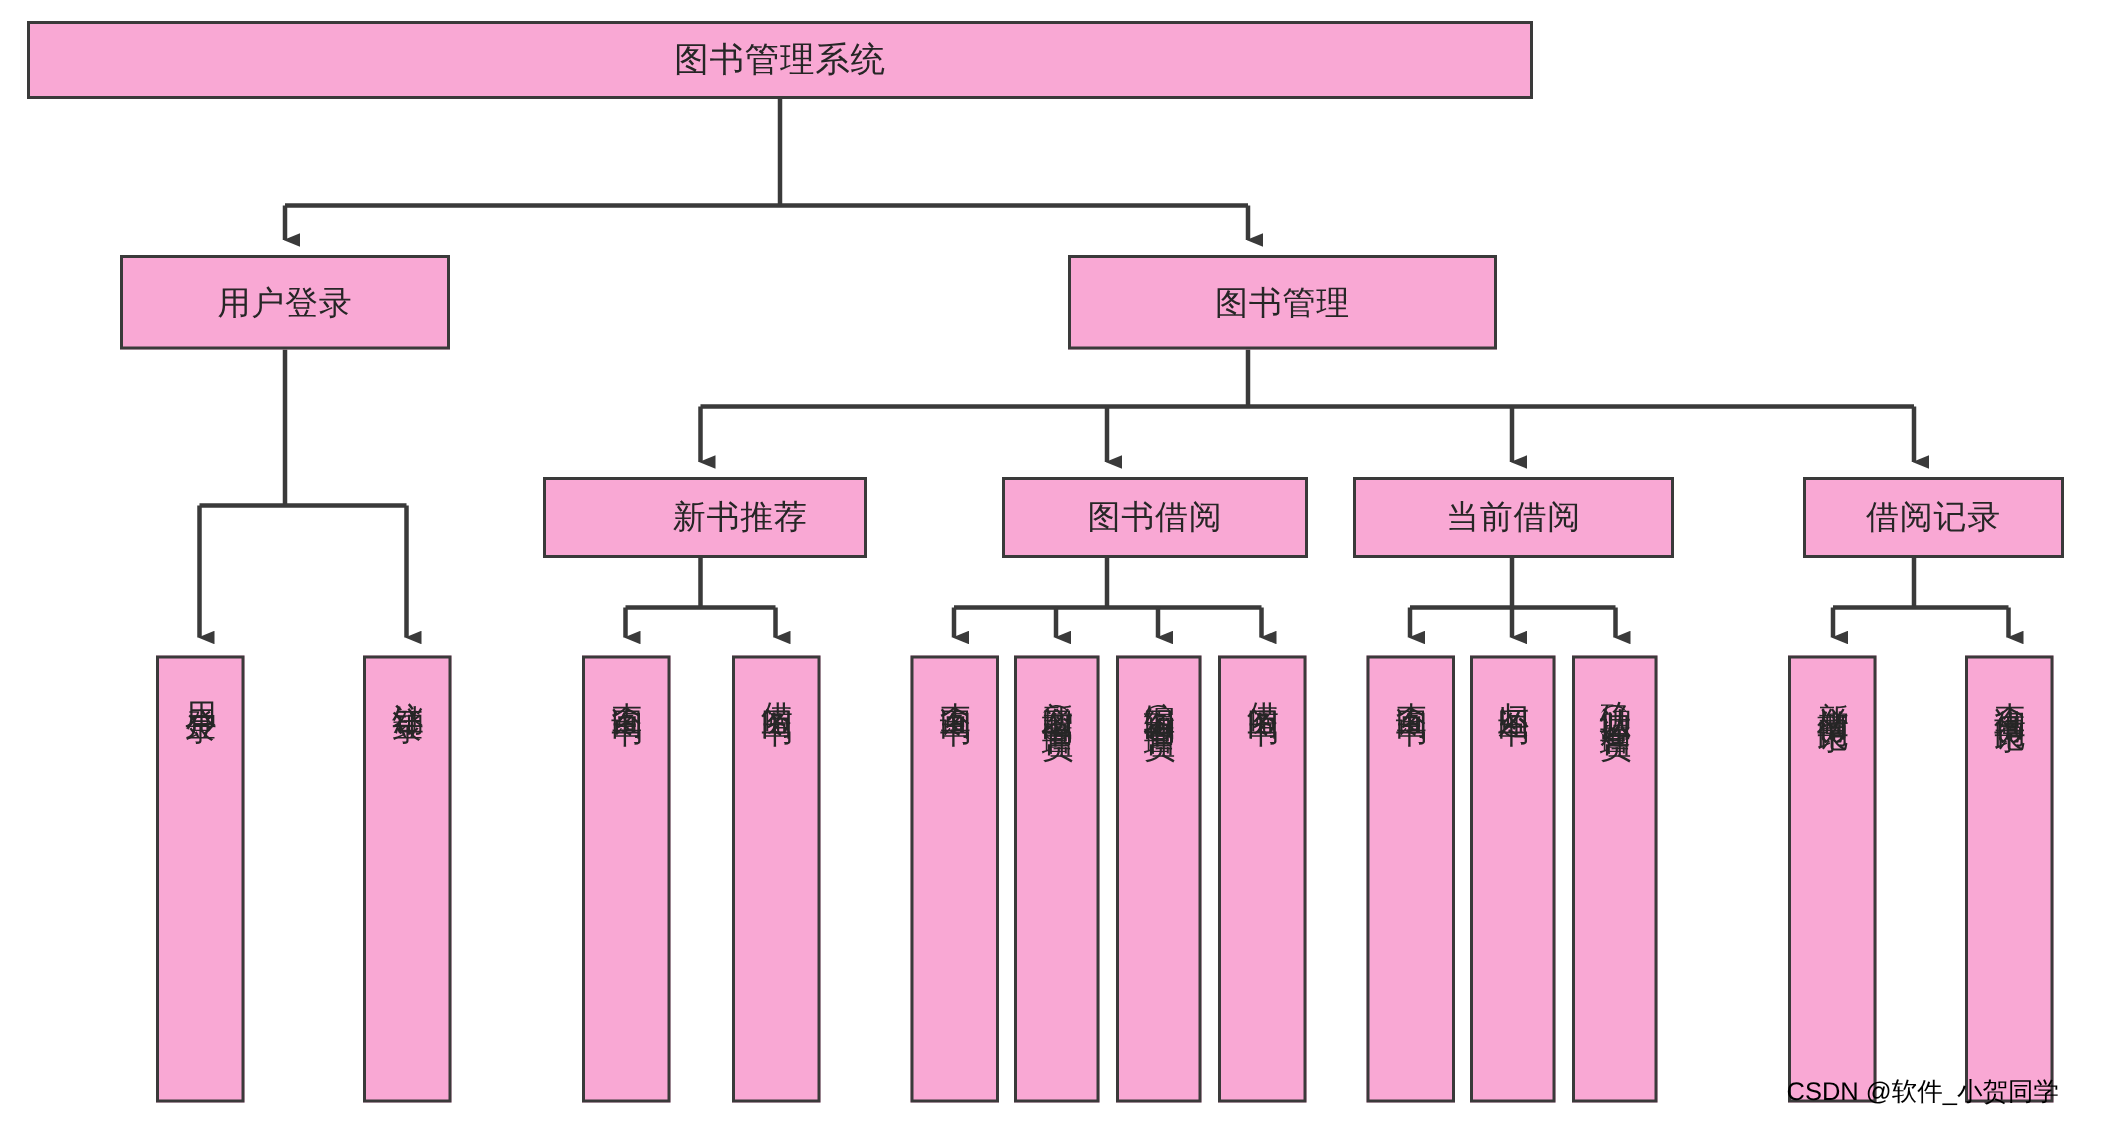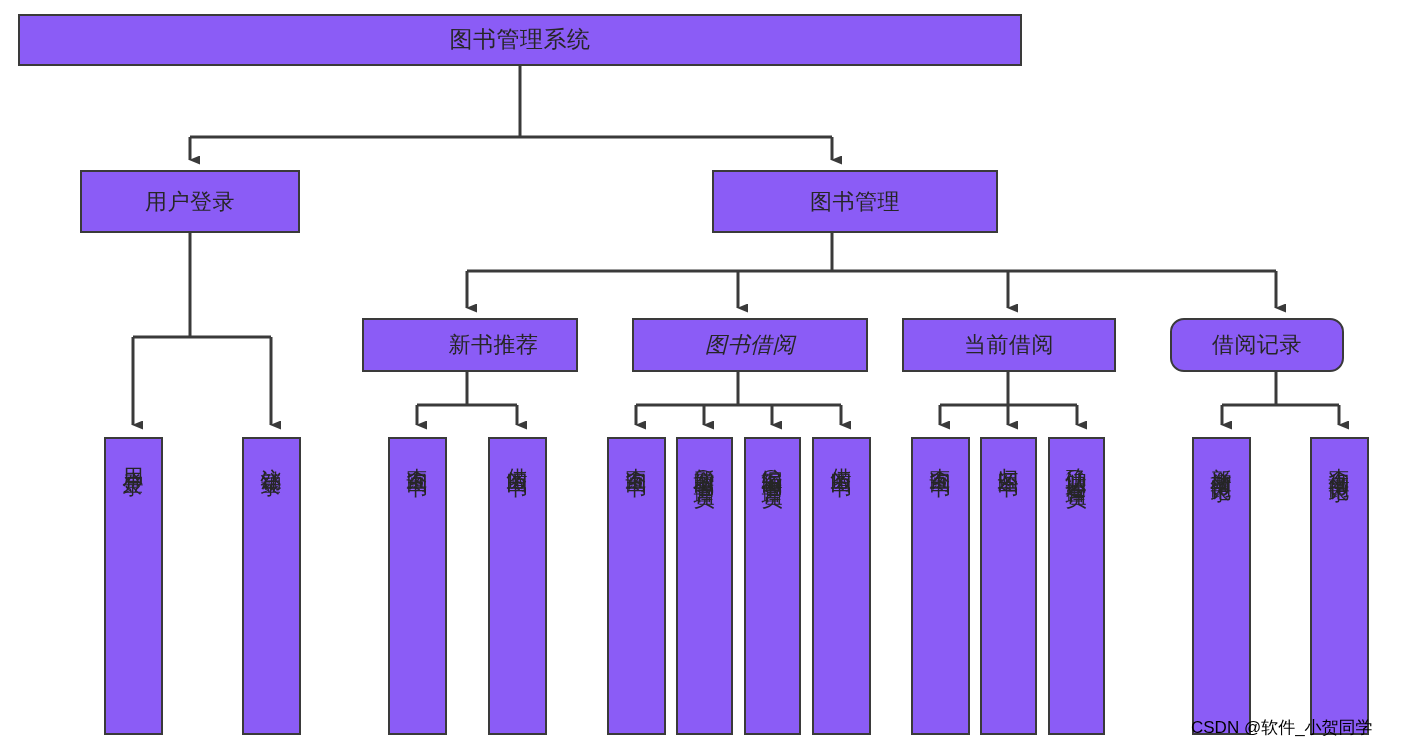--- a/index.html
+++ b/index.html
@@ -22,21 +22,21 @@
     position: absolute;
     left: 0;
     top: 0;
     width: 1405px;
     height: 747px;
   }
   .node {
     position: absolute;
     box-sizing: border-box;
     border: 2px solid #3a3a3a;
-    background: #8b5cf6;
+    background: #f9a8d4;
     display: flex;
     align-items: center;
     justify-content: center;
     color: #262626;
   }
   .node-label {
     display: block;
     text-align: center;
     line-height: 1.18;
     color: #262626;
@@ -134,27 +134,27 @@
   <div class="node horiz" style="left:80px; top:170px; width:220px; height:63px;">
     <span class="node-label">用户登录</span>
   </div>
   <div class="node horiz" style="left:712px; top:170px; width:286px; height:63px;">
     <span class="node-label">图书管理</span>
   </div>
 
   <div class="node horiz" style="left:362px; top:318px; width:216px; height:54px;padding-left:47px;">
     <span class="node-label">新书推荐</span>
   </div>
-  <div class="node horiz" style="left:632px; top:318px; width:236px; height:54px;font-style:italic;">
+  <div class="node horiz" style="left:668px; top:318px; width:204px; height:54px;">
     <span class="node-label">图书借阅</span>
   </div>
   <div class="node horiz" style="left:902px; top:318px; width:214px; height:54px;">
     <span class="node-label">当前借阅</span>
   </div>
-  <div class="node horiz" style="left:1170px; top:318px; width:174px; height:54px;border-radius:14px;">
+  <div class="node horiz" style="left:1202px; top:318px; width:174px; height:54px;">
     <span class="node-label">借阅记录</span>
   </div>
 
   <div class="node vert" style="left:104px; top:437px; width:59px; height:298px;">
     <span class="node-label">用户登录</span>
   </div>
   <div class="node vert" style="left:242px; top:437px; width:59px; height:298px;">
     <span class="node-label">注销登录</span>
   </div>
 

